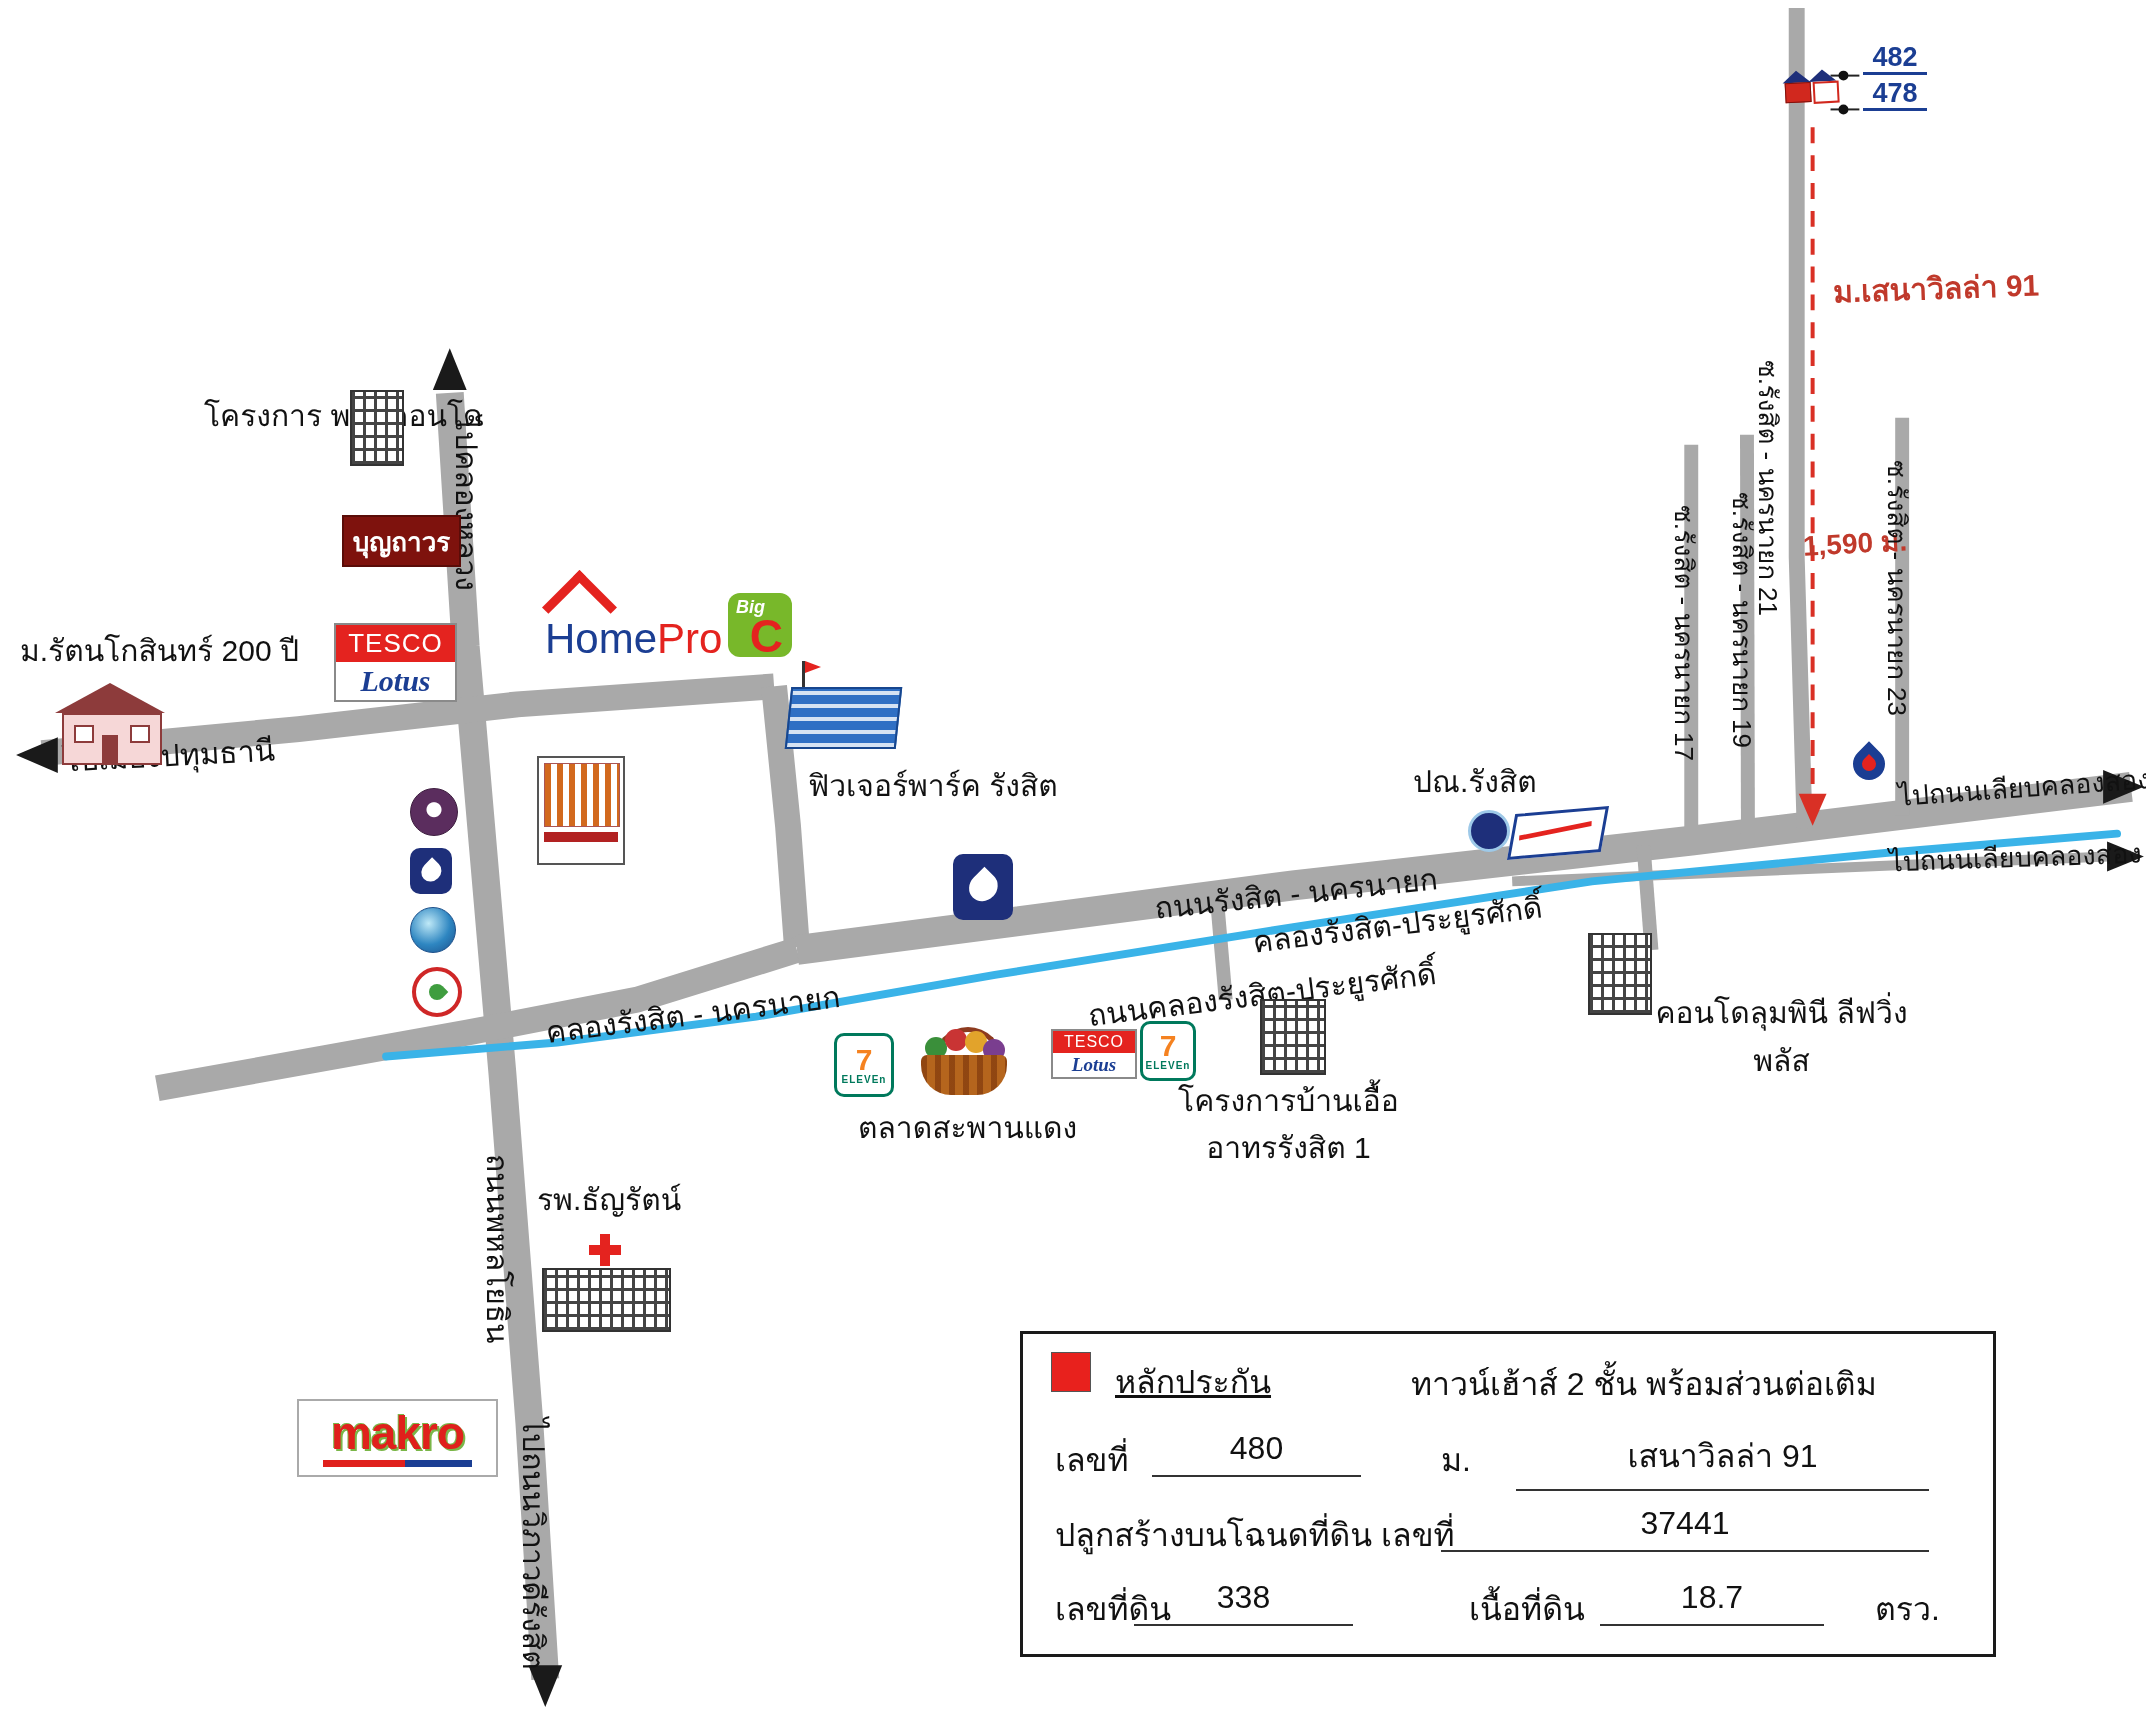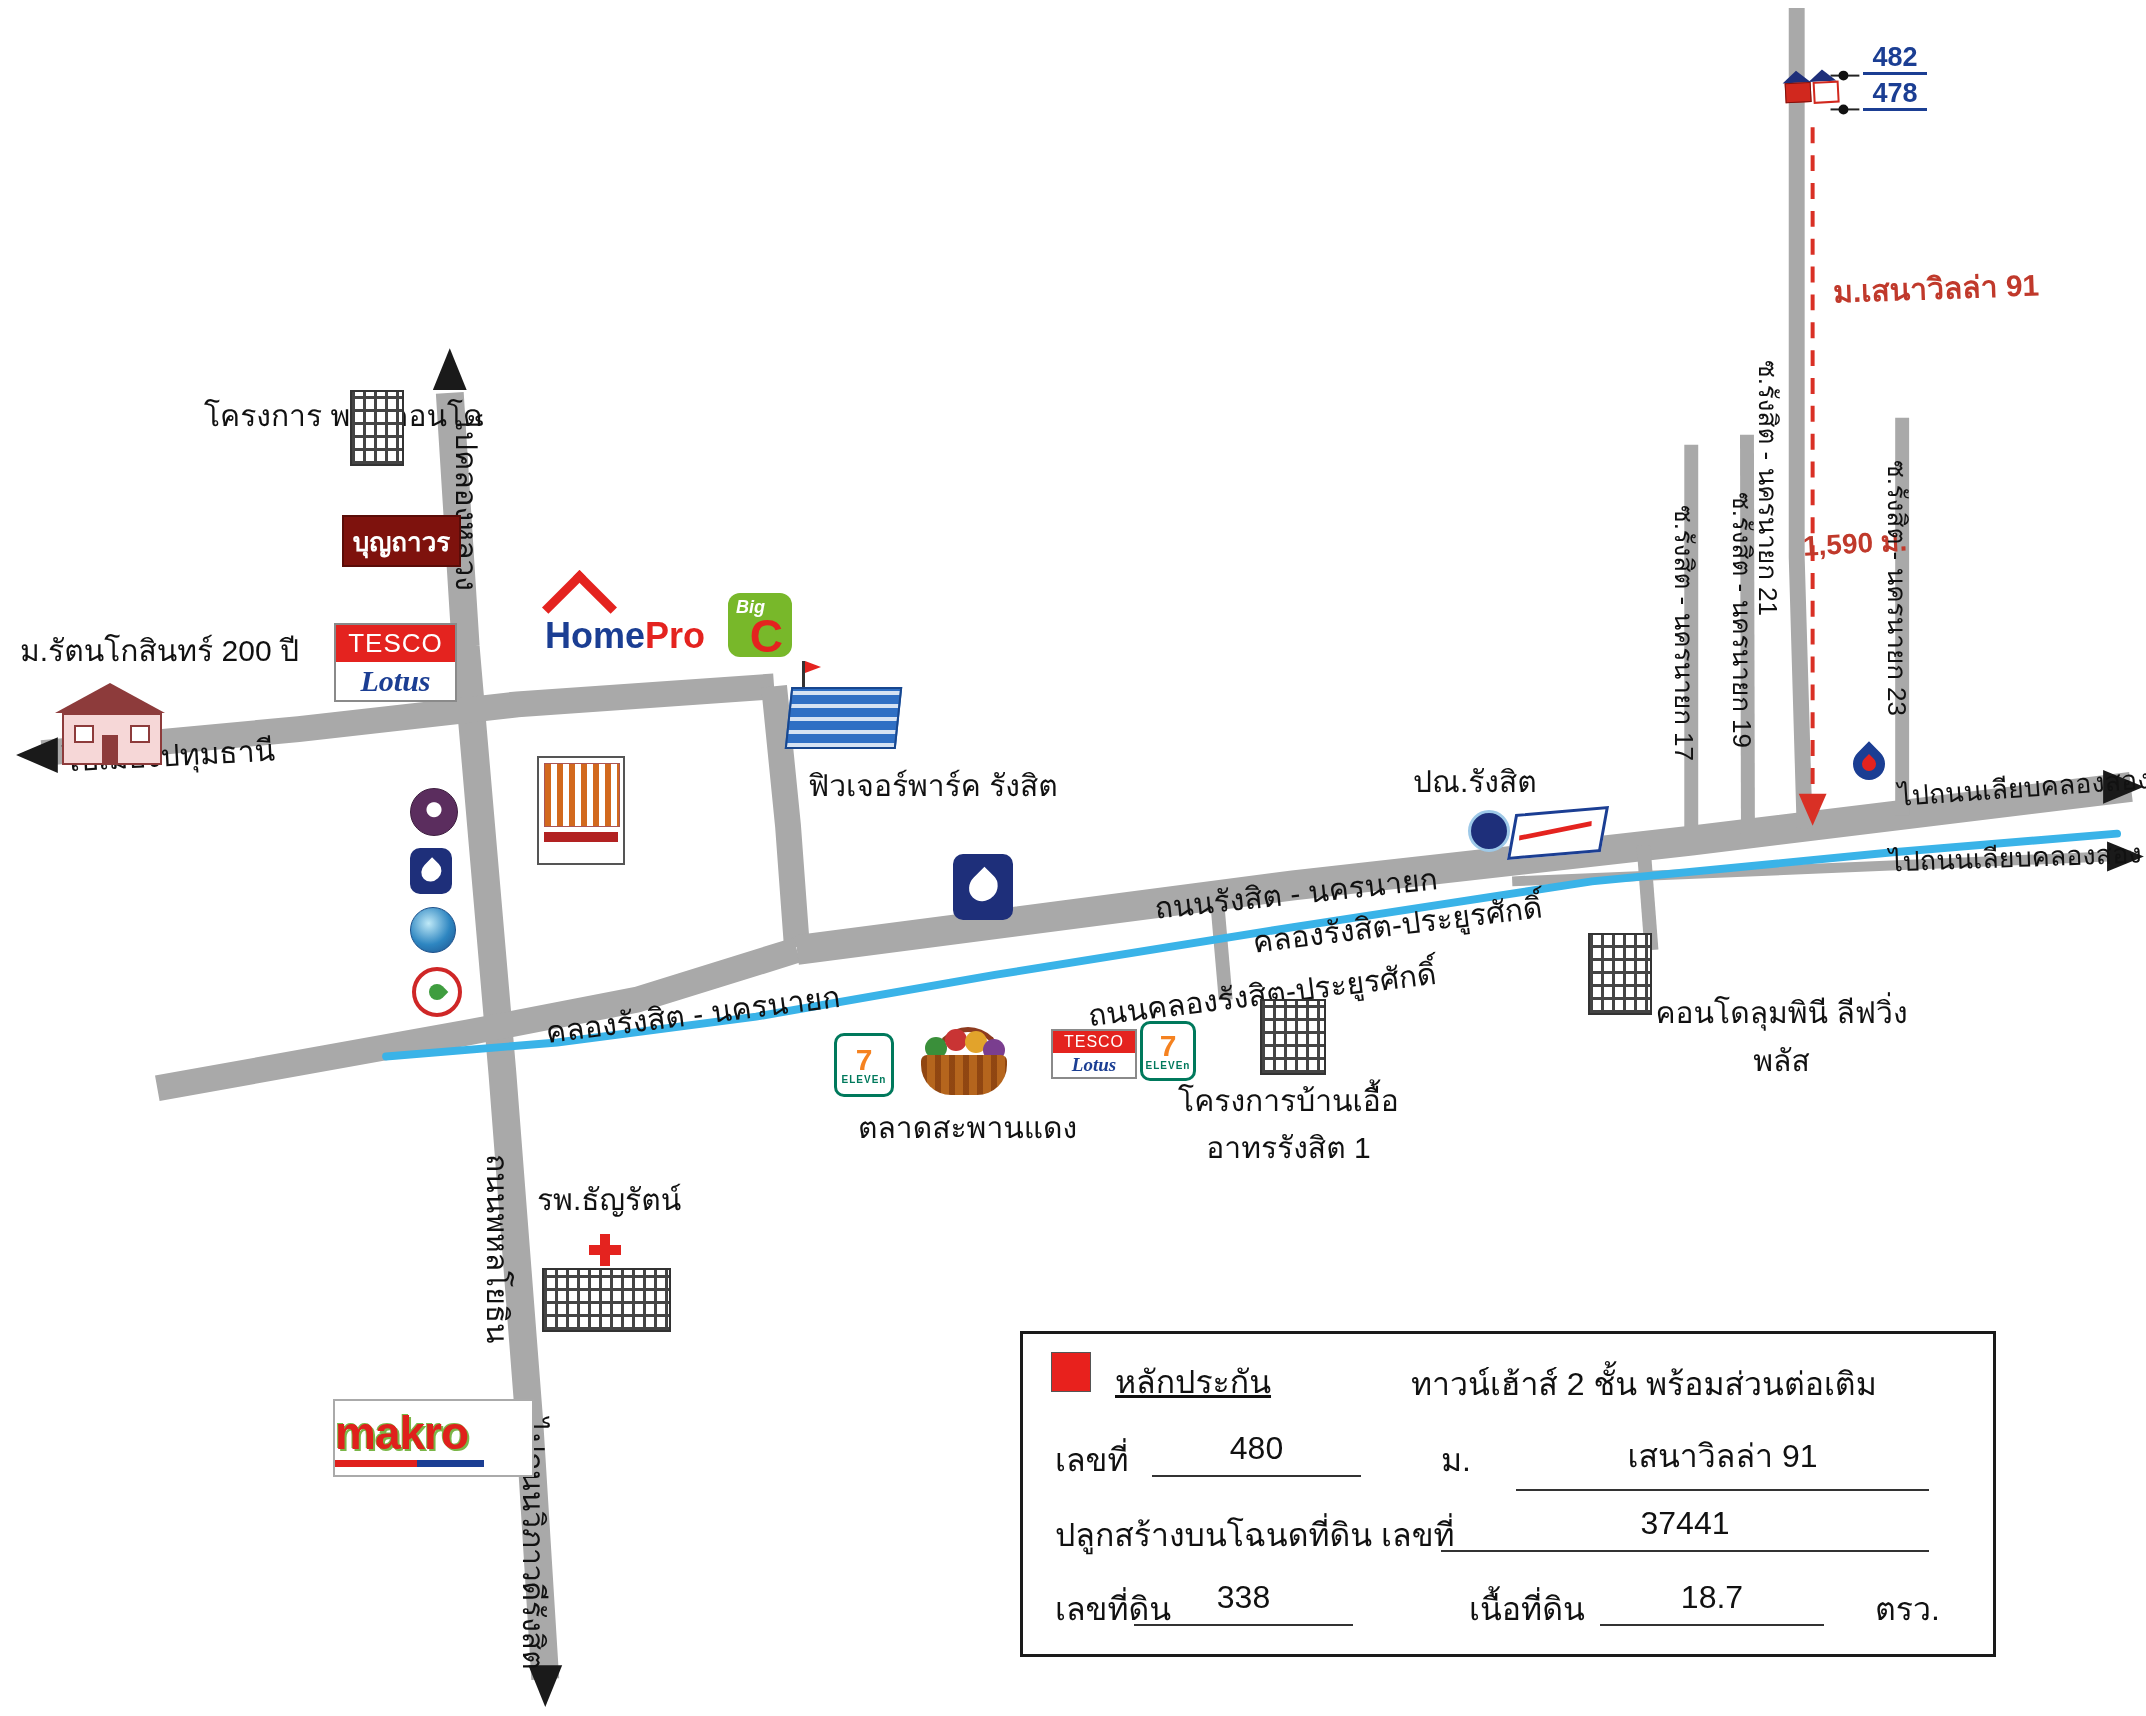--- a/index.html
+++ b/index.html
@@ -19,37 +19,37 @@
   .tesco-sign{position:absolute;border:2px solid #8a8a8a;background:#fff;}
   .tesco-top{background:#e4231f;color:#fff;font-weight:normal;text-align:center;font-size:26px;padding:3px 0;letter-spacing:1px;}
   .lotus-bottom{color:#1b3e93;font-family:"Liberation Serif","DejaVu Serif",serif;font-style:italic;font-weight:bold;
                 text-align:center;font-size:30px;padding:2px 0;}
   .tesco-sign.sm .tesco-top{font-size:16px;padding:2px 0;}
   .tesco-sign.sm .lotus-bottom{font-size:19px;padding:1px 0;}
   
   .bt-sign{position:absolute;background:#7e120d;color:#fff;font-weight:bold;font-size:26px;
            display:flex;align-items:center;justify-content:center;border:2px solid #5a0c08;margin-left:32px;}
   
-  .homepro{position:absolute;font-weight:bold;font-size:36px;white-space:nowrap;}
+  .homepro{position:absolute;font-weight:normal;font-size:42px;white-space:nowrap;}
   .hp-home{color:#1b3e93;}
   .hp-pro{color:#e4231f;}
   .hp-roof{position:absolute;width:44px;height:44px;border-top:9px solid #e4231f;border-left:9px solid #e4231f;
            transform:rotate(45deg);left:8px;top:-34px;}
   
   .bigc{position:absolute;width:64px;height:64px;background:#78b82a;border-radius:12px;}
   .bigc .big{position:absolute;left:8px;top:4px;color:#fff;font-weight:bold;font-style:italic;font-size:18px;}
   .bigc .c{position:absolute;right:9px;bottom:-2px;color:#e4231f;font-weight:bold;font-size:46px;line-height:46px;}
   
   .seven-sign{position:absolute;background:#fff;border:3px solid #00795c;border-radius:10px;
               display:flex;flex-direction:column;align-items:center;justify-content:center;}
   .seven-digit{color:#f58220;font-weight:bold;font-size:30px;line-height:28px;}
   .eleven-text{color:#00795c;font-weight:bold;font-size:10px;letter-spacing:1px;}
   
   .makro-box{position:absolute;background:#fff;border:2px solid #aaa;display:flex;flex-direction:column;
-             align-items:flex-start;justify-content:center;margin-left:36px;}
+             align-items:center;justify-content:center;}
   .makro-text{font-size:46px;font-weight:bold;color:#e0201c;letter-spacing:-1px;line-height:48px;
               text-shadow:2px 2px 0 #7ab648,-1px -1px 0 #7ab648;}
   .makro-stripe{width:149px;height:7px;background:linear-gradient(90deg,#e0201c 0 55%,#1b3e93 55%);margin-top:3px;}
   
   .round-logo{position:absolute;border-radius:50%;}
   .purple-logo{background:radial-gradient(circle at 50% 45%,#fff 0 7px,#5b2d5e 8px);border:1px solid #3c1c3e;}
   .globe-logo{background:radial-gradient(circle at 40% 35%,#bfe9f7,#2e86c1 55%,#1b4f8a);border:1px solid #1b4f8a;}
   .leaf-circle{background:#fff;border:4px solid #cf2727;display:flex;align-items:center;justify-content:center;}
   .leaf-dot{width:16px;height:16px;background:#3f9d3f;border-radius:50% 0 50% 50%;transform:rotate(45deg);}
   .droplet-sq{position:absolute;background:#1e2f7a;border-radius:10px;display:flex;align-items:center;justify-content:center;}

